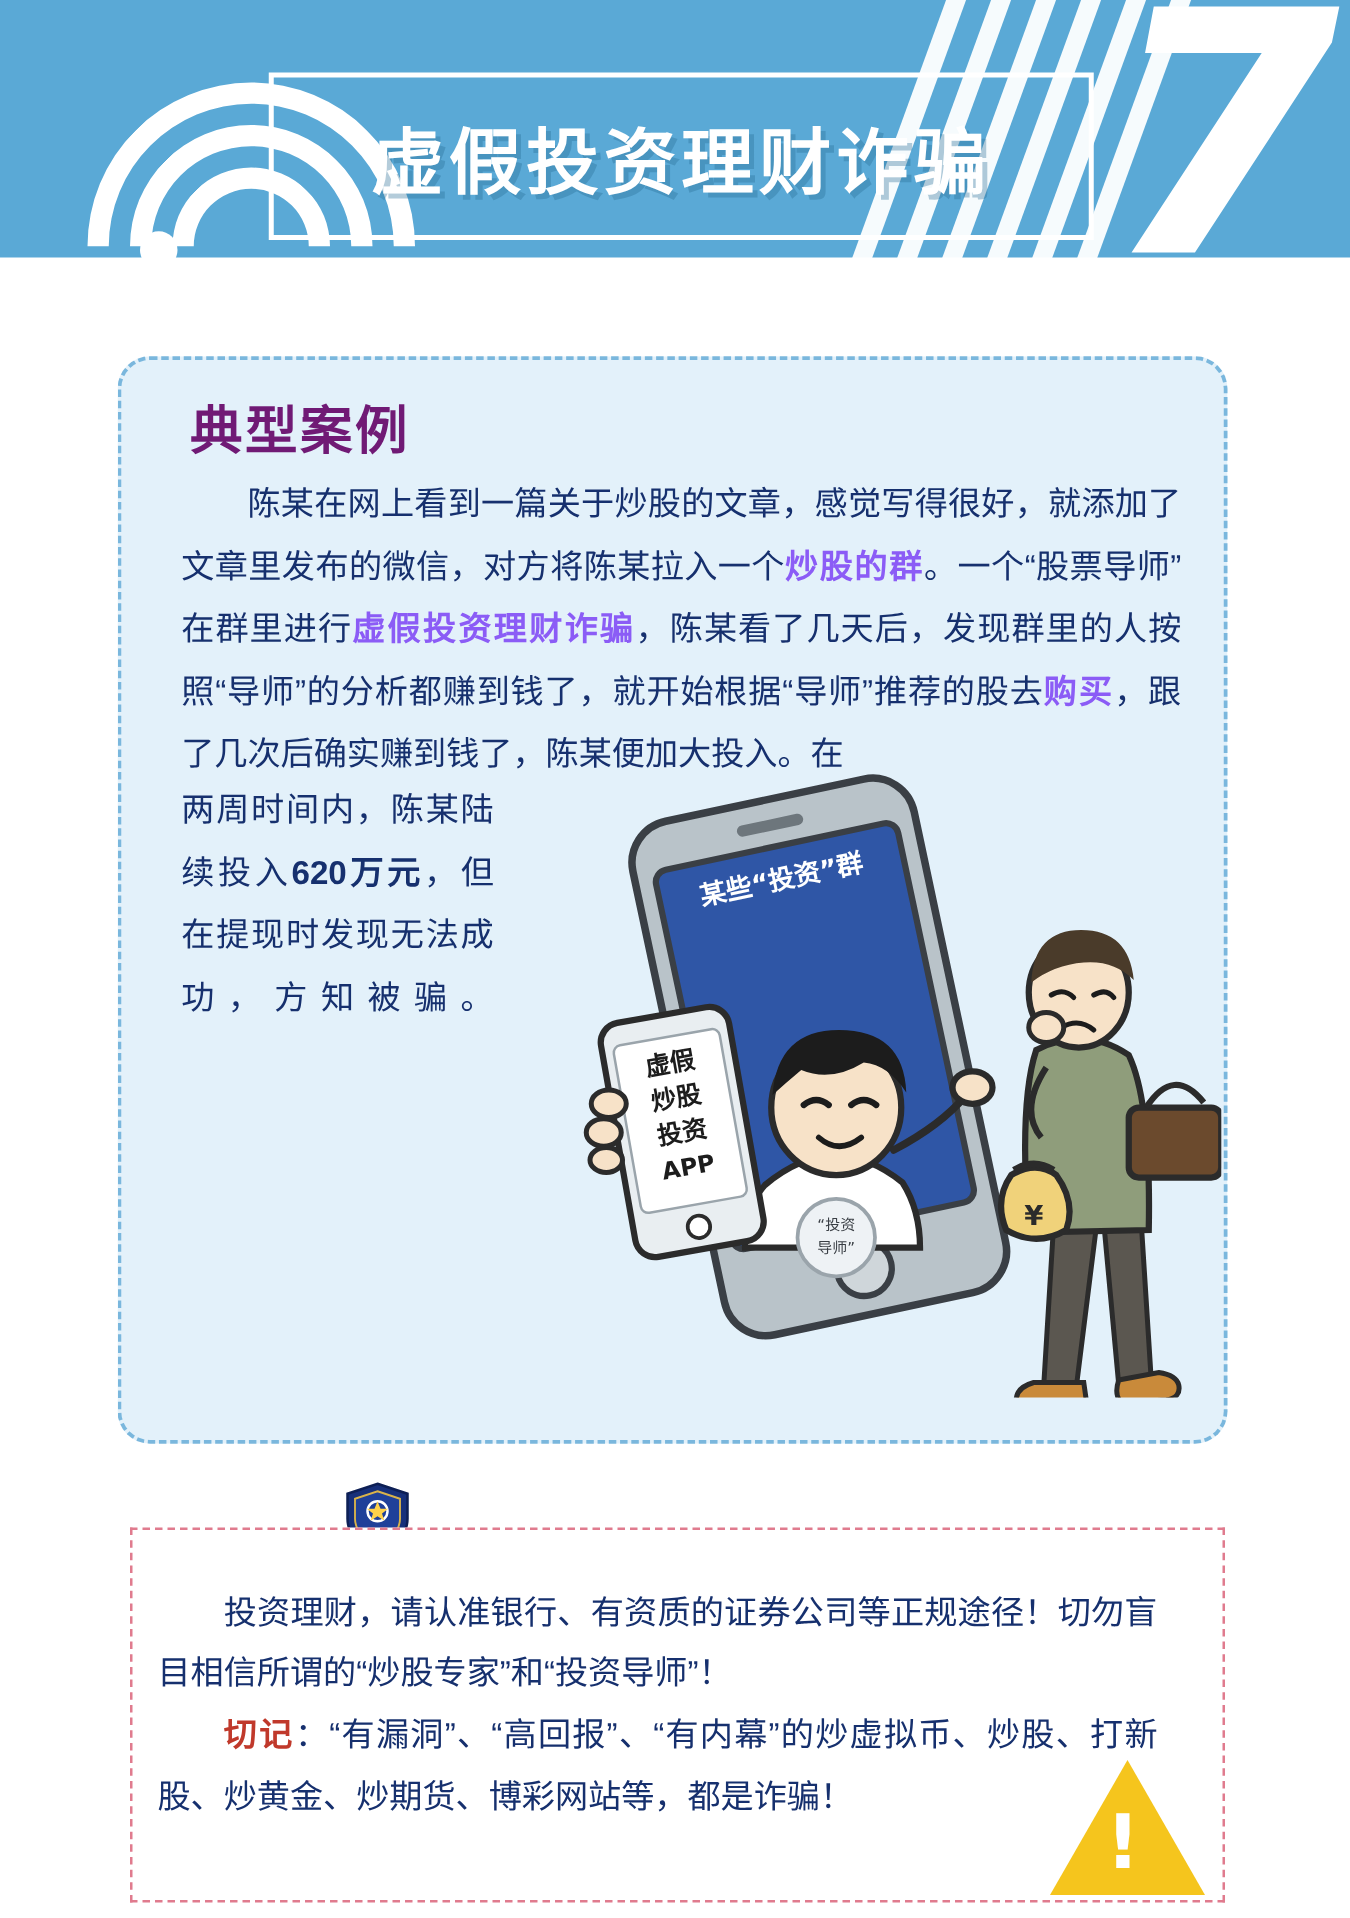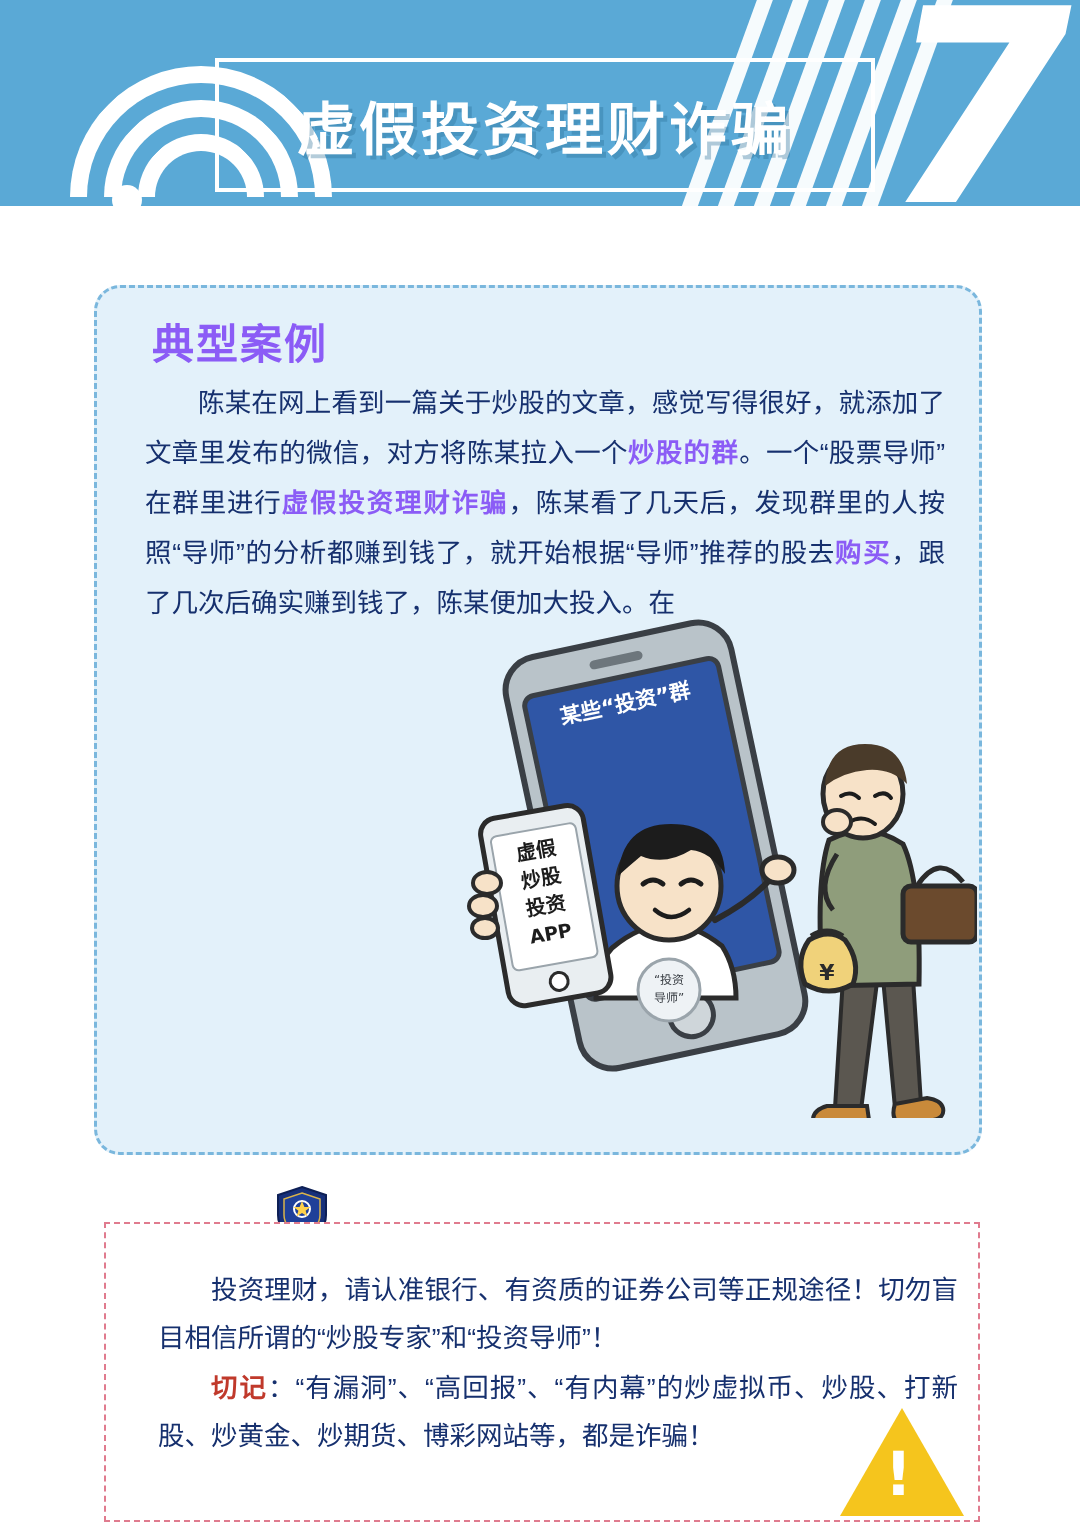--- a/index.html
+++ b/index.html
@@ -137,21 +137,21 @@
     border: 3px dashed #7ab7dd;
     border-radius: 26px;
     box-sizing: border-box;
   }
   .case-title {
     position: absolute;
     left: 55px;
     top: 22px;
     font-size: 42px;
     font-weight: bold;
-    color: #8b5cf6;
+    color: #701a75;
     font-family: "DejaVu Sans", sans-serif;
     letter-spacing: 2px;
     text-align: center;
   }
   .case-body {
     position: absolute;
     left: 48px;
     top: 90px;
     width: 800px;
     font-size: 26.5px;
@@ -216,21 +216,21 @@
   }
   .reminder-head-text {
     font-size: 40px;
     font-weight: bold;
     color: #c0392b;
     font-family: "DejaVu Sans", sans-serif;
     letter-spacing: 2px;
   }
   .reminder-p {
     position: absolute;
-    left: 52px;
+    left: 20px;
     width: 800px;
     font-size: 26.5px;
     line-height: 48px;
     color: #16306e;
     font-family: "Liberation Sans", sans-serif;
     text-align: justify;
   }
   .reminder-p1 { top: 42px; text-indent: 2em; }
   .reminder-p2 { top: 140px; text-indent: 2em; }
   .reminder-p2 .key {
@@ -288,20 +288,23 @@
   <div class="banner-bottom-fade"></div>
 </div>
 
 <div class="case-card">
   <div class="case-title">典型案例</div>
 
   <div class="case-body">
     陈某在网上看到一篇关于炒股的文章，感觉写得很好，就添加了文章里发布的微信，对方将陈某拉入一个<b>炒股的群</b>。一个“股票导师”在群里进行<b>虚假投资理财诈骗</b>，陈某看了几天后，发现群里的人按照“导师”的分析都赚到钱了，就开始根据“导师”推荐的股去<b>购买</b>，跟了几次后确实赚到钱了，陈某便加大投入。在
   </div>
 
+  <div class="case-body-2">
+    两周时间内，陈某陆续投入<b>620万元</b>，但在提现时发现无法成功，方知被骗。
+  </div>
 
   <svg class="illus" viewBox="0 0 580 500" xmlns="http://www.w3.org/2000/svg">
 
     <g transform="rotate(-12 250 260)">
       <rect x="150" y="20" width="230" height="420" rx="34" fill="#b9c3c9" stroke="#3a3f45" stroke-width="6"></rect>
       <rect x="166" y="58" width="198" height="310" rx="10" fill="#2f56a6" stroke="#3a3f45" stroke-width="5"></rect>
       <rect x="238" y="36" width="54" height="9" rx="4.5" fill="#6d767c"></rect>
       <circle cx="265" cy="403" r="22" fill="#cfd6da" stroke="#3a3f45" stroke-width="5"></circle>
 
       <text x="265" y="92" font-family="DejaVu Sans, sans-serif" font-size="21" font-weight="bold" fill="#ffffff" text-anchor="middle">某些“投资”群</text>

